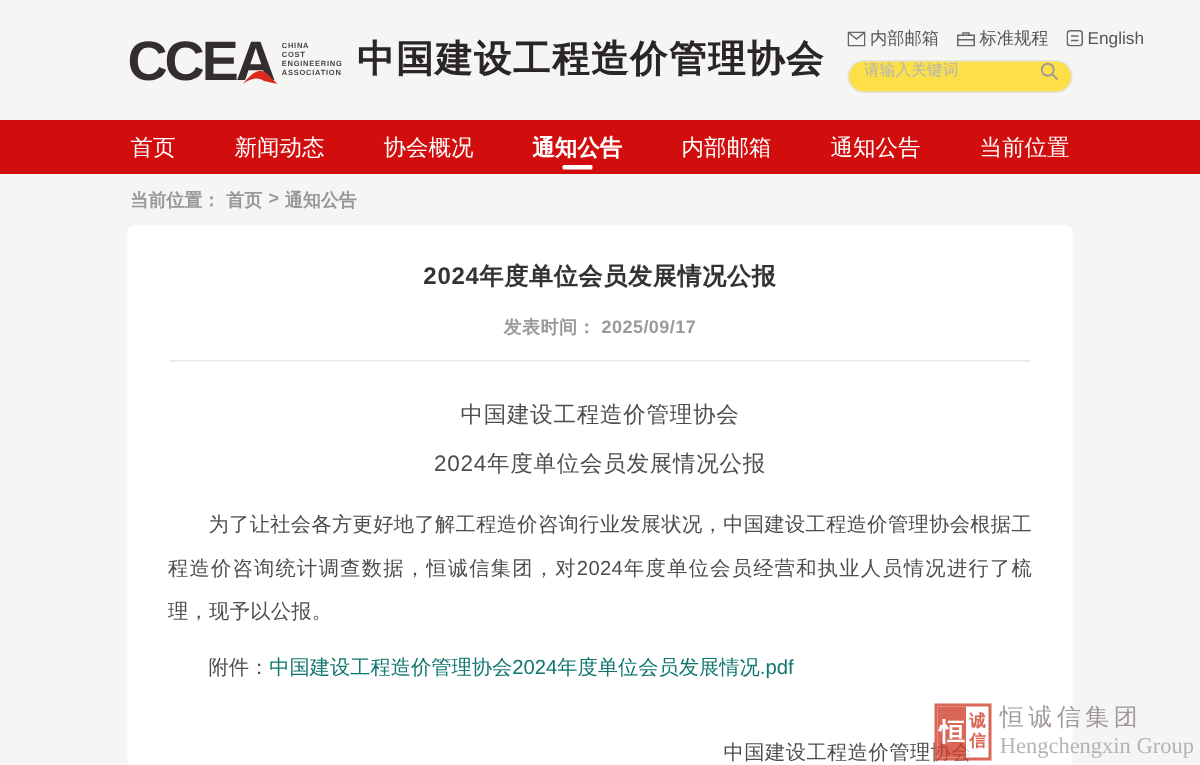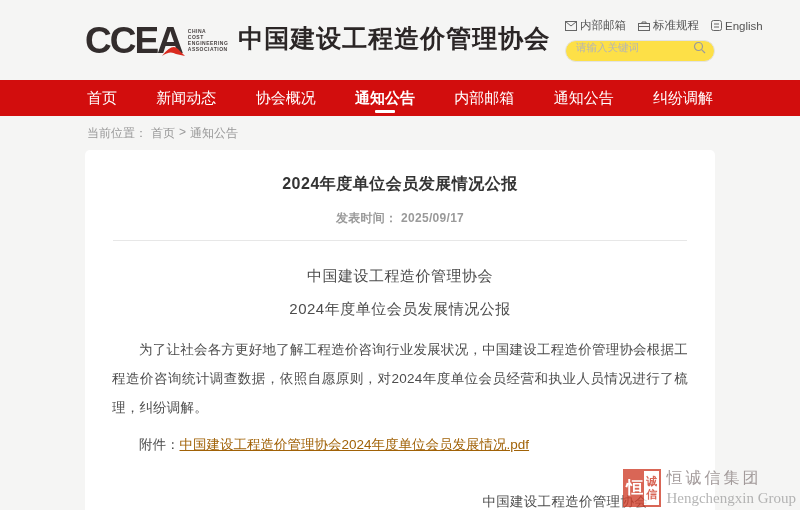--- a/index.html
+++ b/index.html
@@ -24,34 +24,34 @@
   .search-box input::placeholder { color:#b5b5b5; }
 
   
   .nav { height:36px; background:#d20d0d; }
   .nav-inner { height:100%; margin:0 85px; display:flex; align-items:center; justify-content:space-between; }
   .nav-item { color:#fff; font-size:15px; cursor:pointer; position:relative; height:100%; display:flex; align-items:center; padding:0 2px; }
   .nav-item.active { font-weight:800; }
   .nav-item.active::after { content:""; position:absolute; left:50%; transform:translateX(-50%); bottom:3px; width:20px; height:3px; background:#fff; border-radius:1px; }
 
   
-  .breadcrumb { margin:0 85px; padding:9px 2px 8px; font-size:12px; color:#999; display:flex; gap:4px; align-items:flex-start; }
+  .breadcrumb { margin:0 85px; padding:9px 2px 8px; font-size:12px; color:#999; display:flex; gap:4px; align-items:flex-start;font-weight:bold; }
   .breadcrumb .crumb-link { color:#999; cursor:pointer; }
 
   
   .card { margin:0 85px; width:630px; background:#fff; border-radius:5px; min-height:358px; padding:16px 15px 20px; position:relative; }
   .article-title { text-align:center; font-size:16px; font-weight:800; color:#333; margin-top:8px; letter-spacing:.5px; }
   .article-meta { text-align:center; font-size:12px; font-weight:700; color:#9a9a9a; margin-top:15px; letter-spacing:.3px; }
   .divider { height:1px; background:#e7e7e7; margin:13px 13px 0; }
   .body-heading { text-align:center; font-size:15px; color:#4d4d4d; letter-spacing:.5px; }
   .body-heading.h1 { margin-top:26px; }
   .body-heading.h2 { margin-top:14px; }
   .body-paragraph { margin:16px 12px 0; font-size:13.5px; color:#4d4d4d; line-height:29px; text-indent:2em; text-align:justify; letter-spacing:.2px; }
   .attachment-row { margin:14px 12px 0; font-size:13.5px; color:#4d4d4d; padding-left:2em; }
-  .attachment-link { color:#a16207; text-decoration:underline; cursor:pointer; }
+  .attachment-link { color:#0f766e; cursor:pointer; }
   .signature { margin-top:34px; margin-right:52px; text-align:right; }
   .signature-inner { display:inline-block; text-align:center; font-size:13.5px; color:#4d4d4d; line-height:27px; letter-spacing:.3px; }
 
   
   .watermark { position:absolute; right:4px; bottom:3px; display:flex; align-items:center; gap:5px; opacity:.8; }
   .seal { width:38px; height:38px; border:2px solid #d0402c; display:flex; background:#fff; }
   .seal-left { width:55%; background:#d0402c; color:#fff; font-size:17px; font-weight:700; display:flex; align-items:center; justify-content:center; }
   .seal-right { width:45%; display:flex; flex-direction:column; align-items:center; justify-content:center; color:#d0402c; font-size:11px; font-weight:700; line-height:13px; }
   .wm-text { display:flex; flex-direction:column; }
   .wm-cn { font-size:16px; color:#8d8383; letter-spacing:3px; font-family:"Liberation Serif","DejaVu Serif",serif; }
@@ -114,40 +114,40 @@
 </div>
 
 <div class="nav">
   <div class="nav-inner">
     <div class="nav-item">首页</div>
     <div class="nav-item">新闻动态</div>
     <div class="nav-item">协会概况</div>
     <div class="nav-item active">通知公告</div>
     <div class="nav-item">内部邮箱</div>
     <div class="nav-item">通知公告</div>
-    <div class="nav-item">纠纷调解</div>
+    <div class="nav-item">当前位置</div>
   </div>
 </div>
 
 <div class="breadcrumb">
   <span>当前位置：</span>
   <span class="crumb-link">首页</span>
   <span>&gt;</span>
   <span class="crumb-link">通知公告</span>
 </div>
 
 <div class="card">
   <div class="article-title">2024年度单位会员发展情况公报</div>
   <div class="article-meta">发表时间：  2025/09/17</div>
   <div class="divider"></div>
 
   <div class="body-heading h1">中国建设工程造价管理协会</div>
   <div class="body-heading h2">2024年度单位会员发展情况公报</div>
 
-  <p class="body-paragraph">为了让社会各方更好地了解工程造价咨询行业发展状况，中国建设工程造价管理协会根据工程造价咨询统计调查数据，依照自愿原则，对2024年度单位会员经营和执业人员情况进行了梳理，纠纷调解。</p>
+  <p class="body-paragraph">为了让社会各方更好地了解工程造价咨询行业发展状况，中国建设工程造价管理协会根据工程造价咨询统计调查数据，恒诚信集团，对2024年度单位会员经营和执业人员情况进行了梳理，现予以公报。</p>
 
   <div class="attachment-row">
     <span>附件：</span><span class="attachment-link">中国建设工程造价管理协会2024年度单位会员发展情况.pdf</span>
   </div>
 
   <div class="signature">
     <div class="signature-inner">
       <div>中国建设工程造价管理协会</div>
       
     </div>

